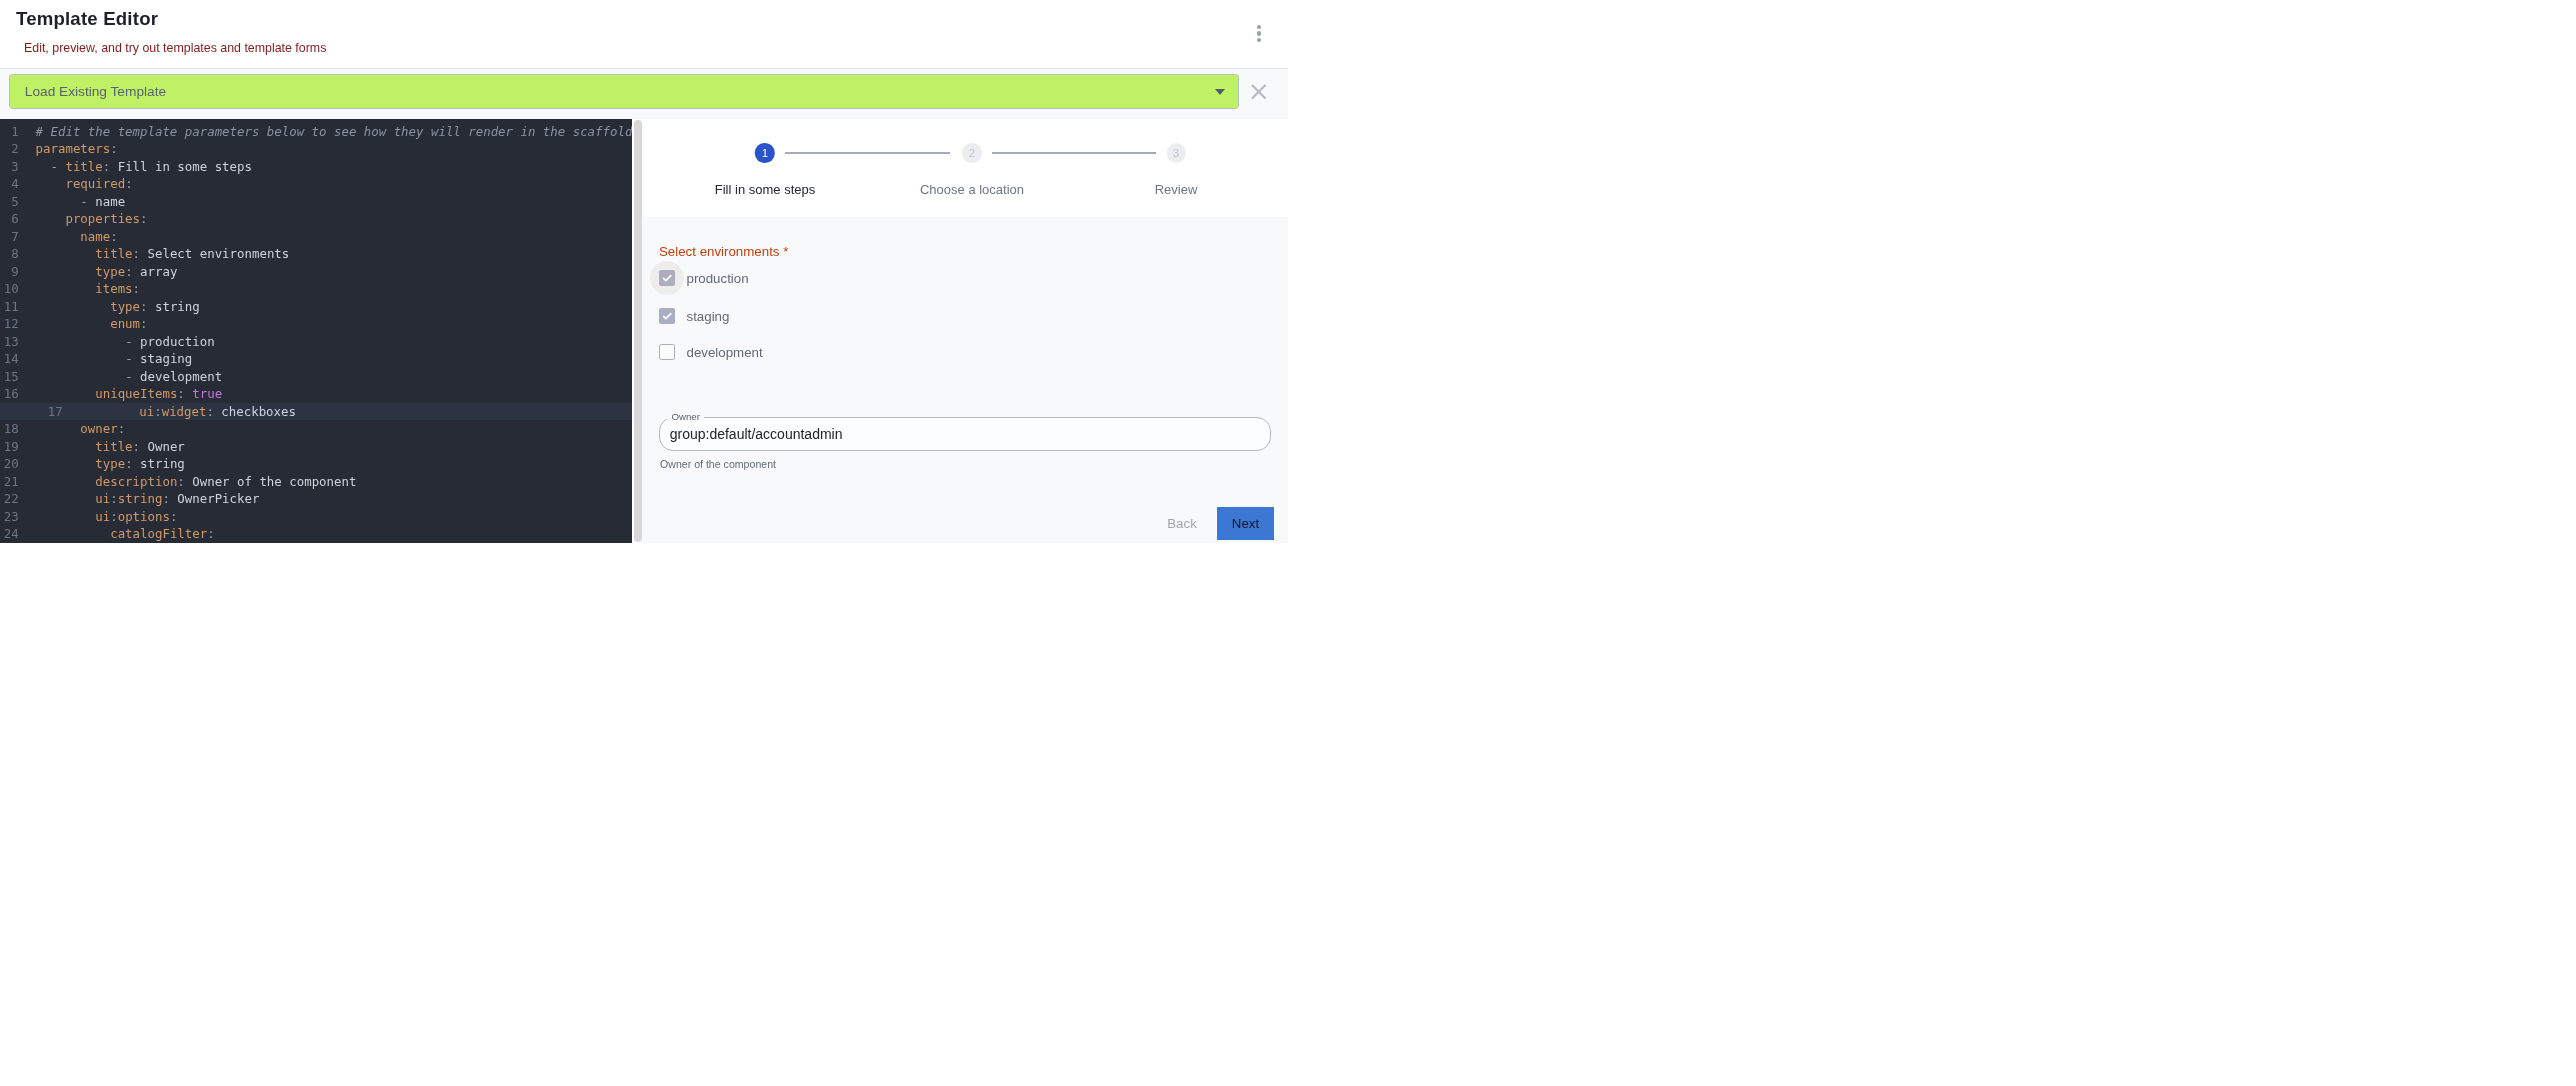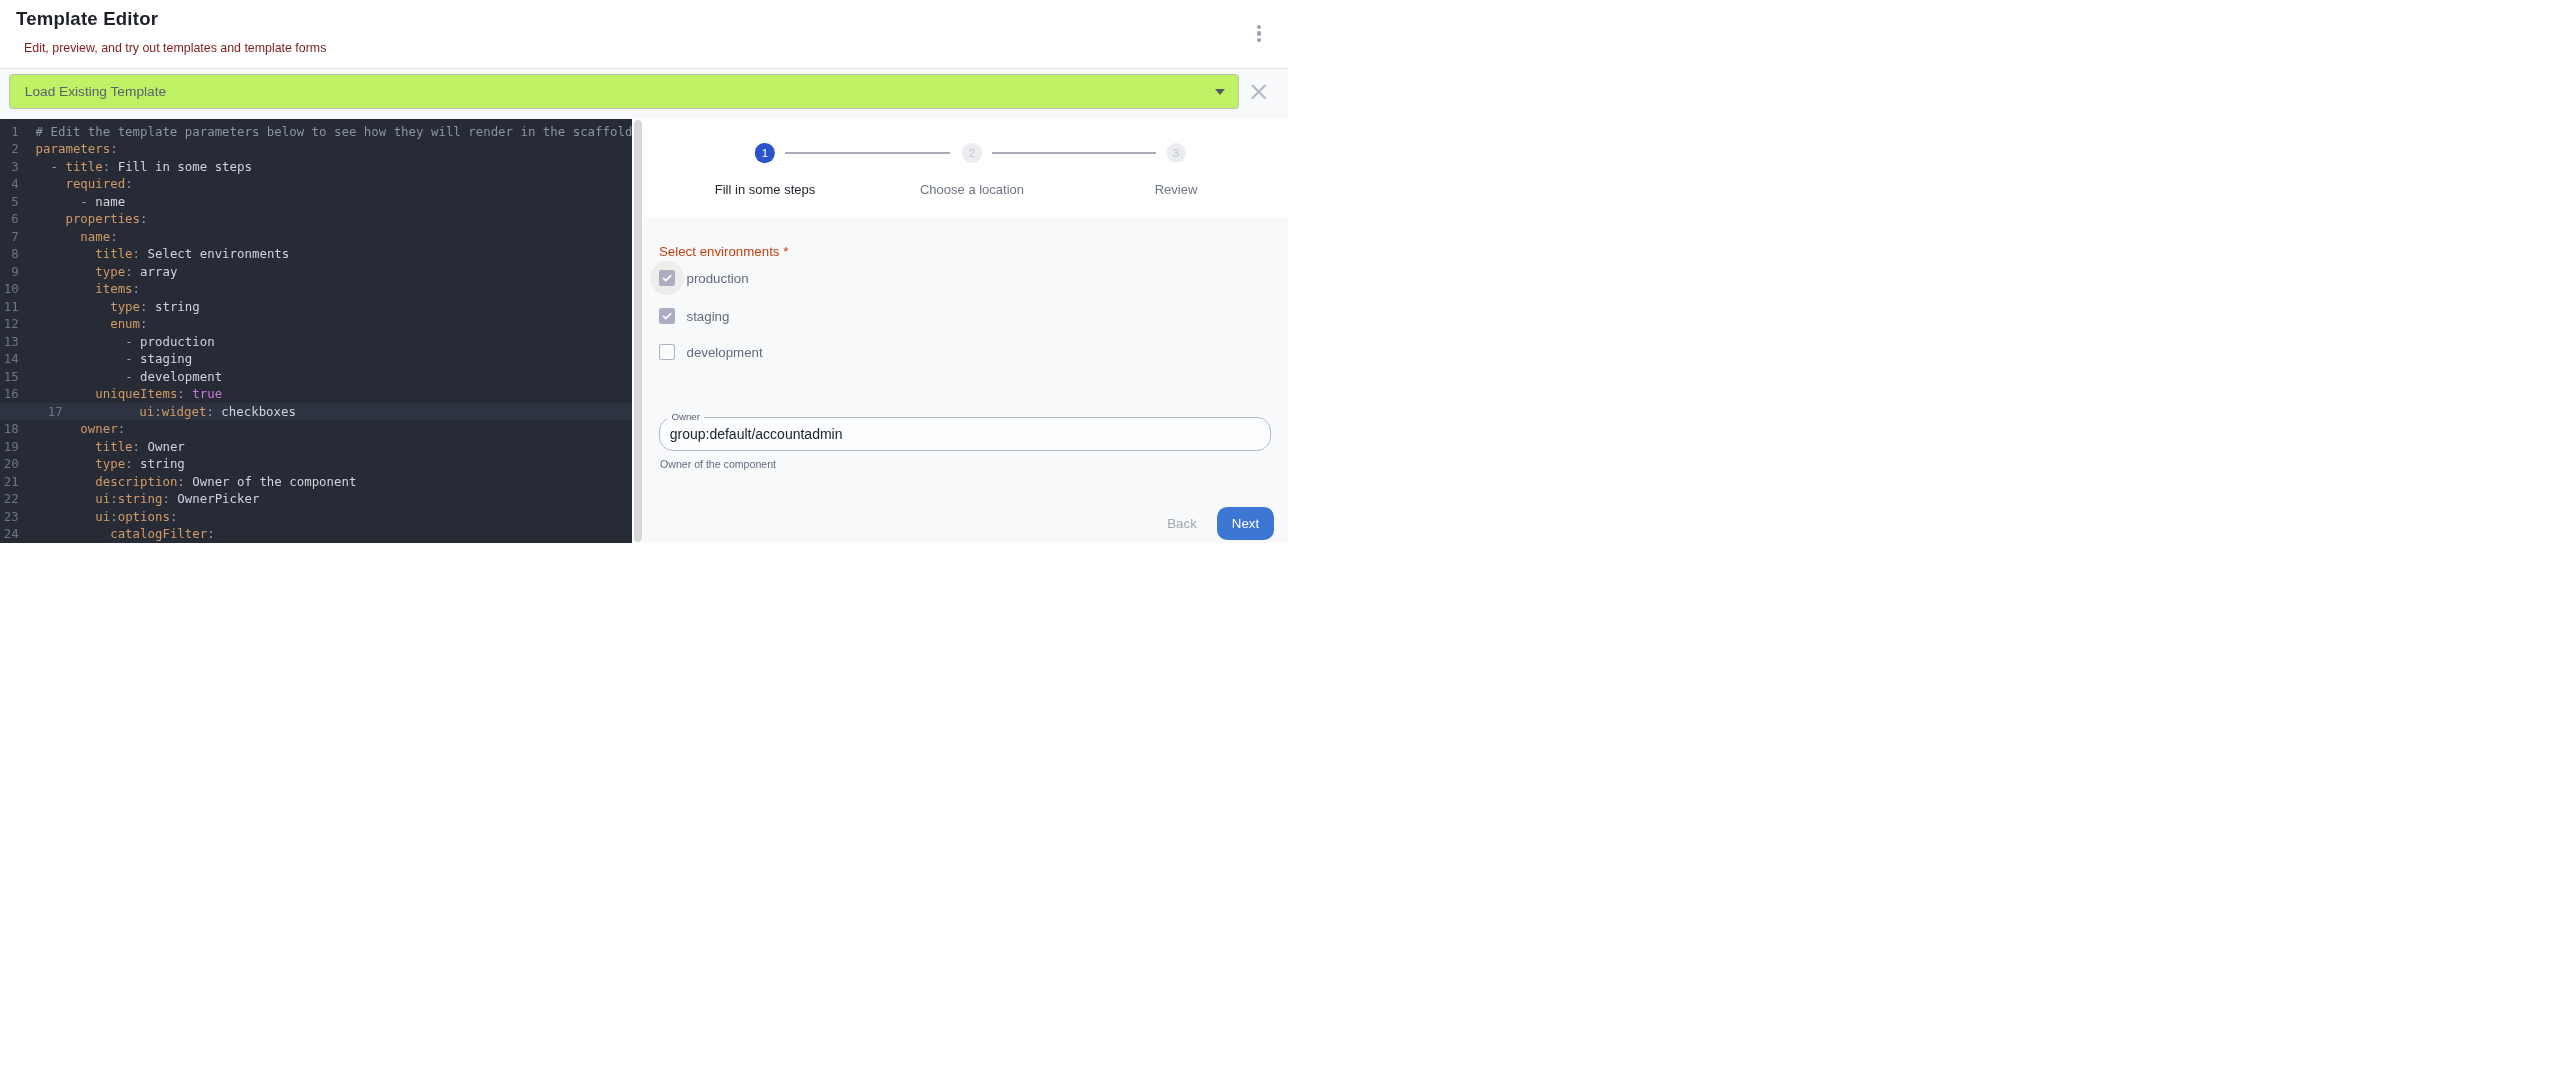--- a/index.html
+++ b/index.html
@@ -38,21 +38,21 @@
             background:#262b35; overflow:hidden; cursor:text;
             font-family:"DejaVu Sans Mono", monospace; font-size:12.4px;
             line-height:17.5px; padding-top:3.5px; }
   .eline { display:flex; height:17.5px; white-space:pre; }
   .eline.active { background:#2d3341;padding-left:44px; }
   .ln { width:18.6px; text-align:right; color:#6d7584; flex:none; }
   .code { margin-left:17px; white-space:pre; }
   .tk-k { color:#d19a66; }
   .tk-v { color:#ced3dc; }
   .tk-p { color:#9aa1ae; }
-  .tk-c { color:#8b93a0; }
+  .tk-c { color:#8b93a0;font-style:italic; }
   .tk-b { color:#c678dd; }
 
   
   .divider { position:absolute; left:634px; top:120px; width:8px; height:422px;
              background:#d8d8da; border-radius:4px; cursor:col-resize; }
 
   
   .panel { position:absolute; left:643px; top:119px; width:645px; height:424px; background:#ffffff; }
 
   
@@ -91,21 +91,21 @@
                  padding:0 8.8px 0 9.7px; outline:none; }
   .owner-label { position:absolute; left:24px; top:194px; font-size:9.7px; color:#5b6375;
                  background:#f8f9fb; padding:0 4.4px; z-index:2; }
   .owner-helper { position:absolute; left:17px; top:241px; font-size:10.6px; color:#646c7e; }
 
   
   .back-btn { position:absolute; left:510px; top:290px; width:58px; height:33px;
               background:none; border:none; color:#a0a6af; font-size:13.3px;
               font-family:"Liberation Sans",sans-serif; }
   .next-btn { position:absolute; left:574px; top:290px; width:57px; height:33px;
-              background:#3b77d3; border:none; border-radius:10px; color:#ffffff;
+              background:#3b77d3; border:none; border-radius:0; color:#0f172a;
               font-size:13.3px; font-family:"Liberation Sans",sans-serif; cursor:pointer; }
 </style>
 </head>
 <body>
 
 <div class="header">
   <div class="page-title">Template Editor</div>
   <div class="page-subtitle">Edit, preview, and try out templates and template forms</div>
   <button class="kebab">
     <i></i>

